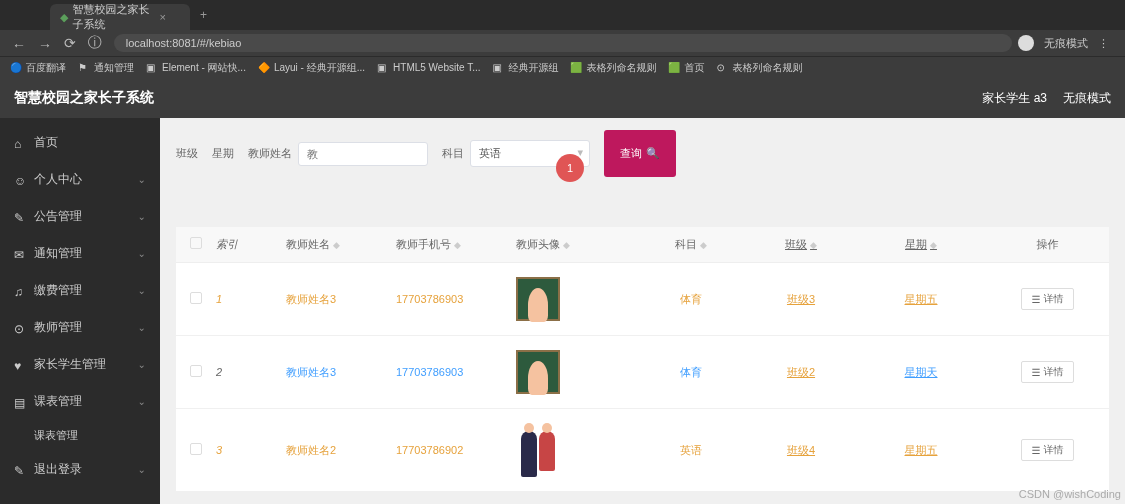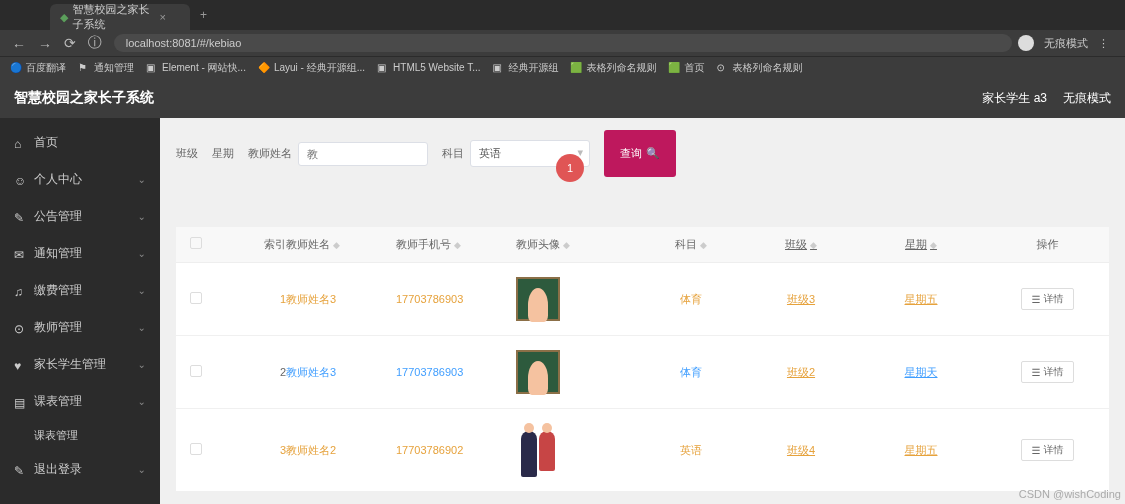--- a/index.html
+++ b/index.html
@@ -48,21 +48,21 @@
     .sel::after { content: "▾"; position: absolute; right: 6px; color: #bbb; }
     .sel.v { color: #555; }
     .inp { border: 1px solid #dcdfe6; background: #fff; padding: 5px 8px; font-size: 11px; border-radius: 3px; width: 130px; }
     .search-btn { background: #be185d; color: #fff; padding: 16px 16px; border-radius: 3px; font-size: 11px; display: flex; align-items: center; gap: 4px; }
     
     .table { background: #fff; }
     .thead { display: flex; background: #f8f8f8; padding: 10px 0; border-bottom: 1px solid #eee; }
     .th, .td { font-size: 11px; color: #666; }
     .sort { color: #ccc; font-size: 9px; margin-left: 3px; }
     .col-chk { width: 40px; text-align: center; }
-    .col-idx { width: 70px; text-align: right; }
+    .col-idx { width: 70px; text-align: left; font-style: italic; }
     .col-name { width: 110px; }
     .col-phone { width: 120px; }
     .col-avatar { width: 120px; }
     .col-subj { width: 110px; text-align: center; }
     .col-class { width: 110px; text-align: center; text-decoration: underline; }
     .col-week { width: 130px; text-align: center; text-decoration: underline; }
     .col-op { flex: 1; text-align: center; }
     
     .trow { display: flex; align-items: center; padding: 14px 0; border-bottom: 1px solid #f0f0f0; }
     .td-orange { color: #e6a23c; }

